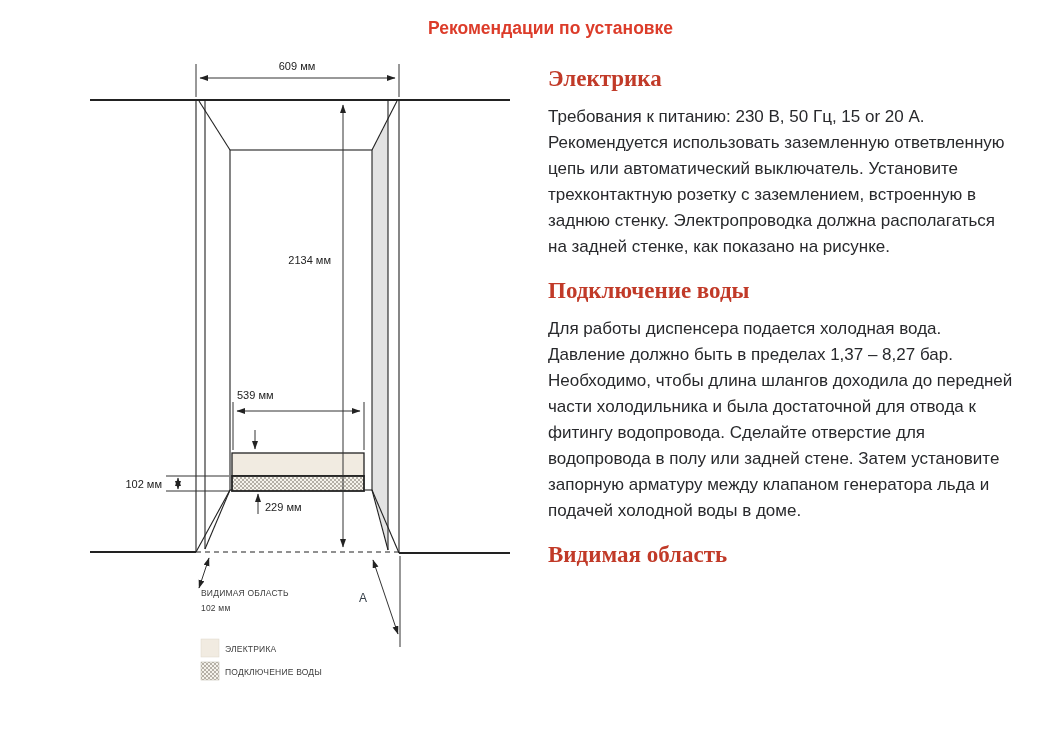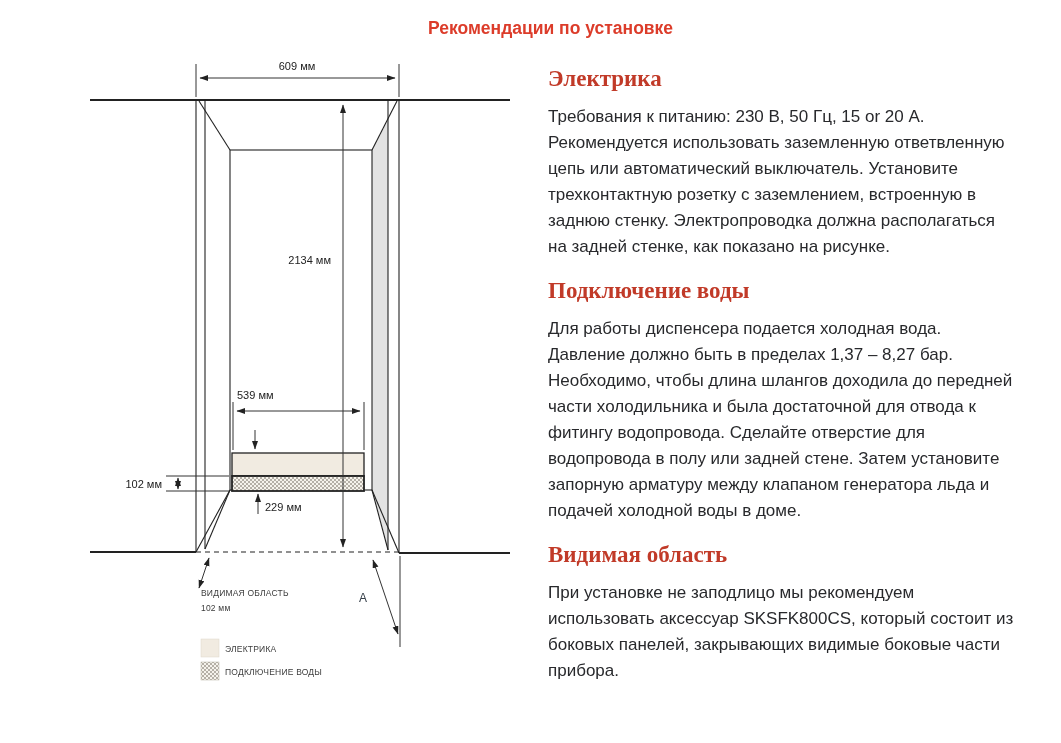--- a/index.html
+++ b/index.html
@@ -117,18 +117,17 @@
     <section>
       <h2>Электрика</h2>
       <p>Требования к питанию: 230 В, 50 Гц, 15 or 20 А. Рекомендуется использовать заземленную ответвленную цепь или автоматический выключатель. Установите трехконтактную розетку с заземлением, встроенную в заднюю стенку. Электропроводка должна располагаться на задней стенке, как показано на рисунке.</p>
     </section>
     <section>
       <h2>Подключение воды</h2>
       <p>Для работы диспенсера подается холодная вода. Давление должно быть в пределах 1,37 – 8,27 бар. Необходимо, чтобы длина шлангов доходила до передней части холодильника и была достаточной для отвода к фитингу водопровода. Сделайте отверстие для водопровода в полу или задней стене. Затем установите запорную арматуру между клапаном генератора льда и подачей холодной воды в доме.</p>
     </section>
     <section>
       <h2>Видимая область</h2>
-      <p>При установке не заподлицо мы рекомендуем использовать аксессуар SKSFK800CS, который состоит из боковых панелей, закрывающих видимые боковые части прибора.</p>
     </section>
 
   </div>
 
 </div>
 
 </body></html>

